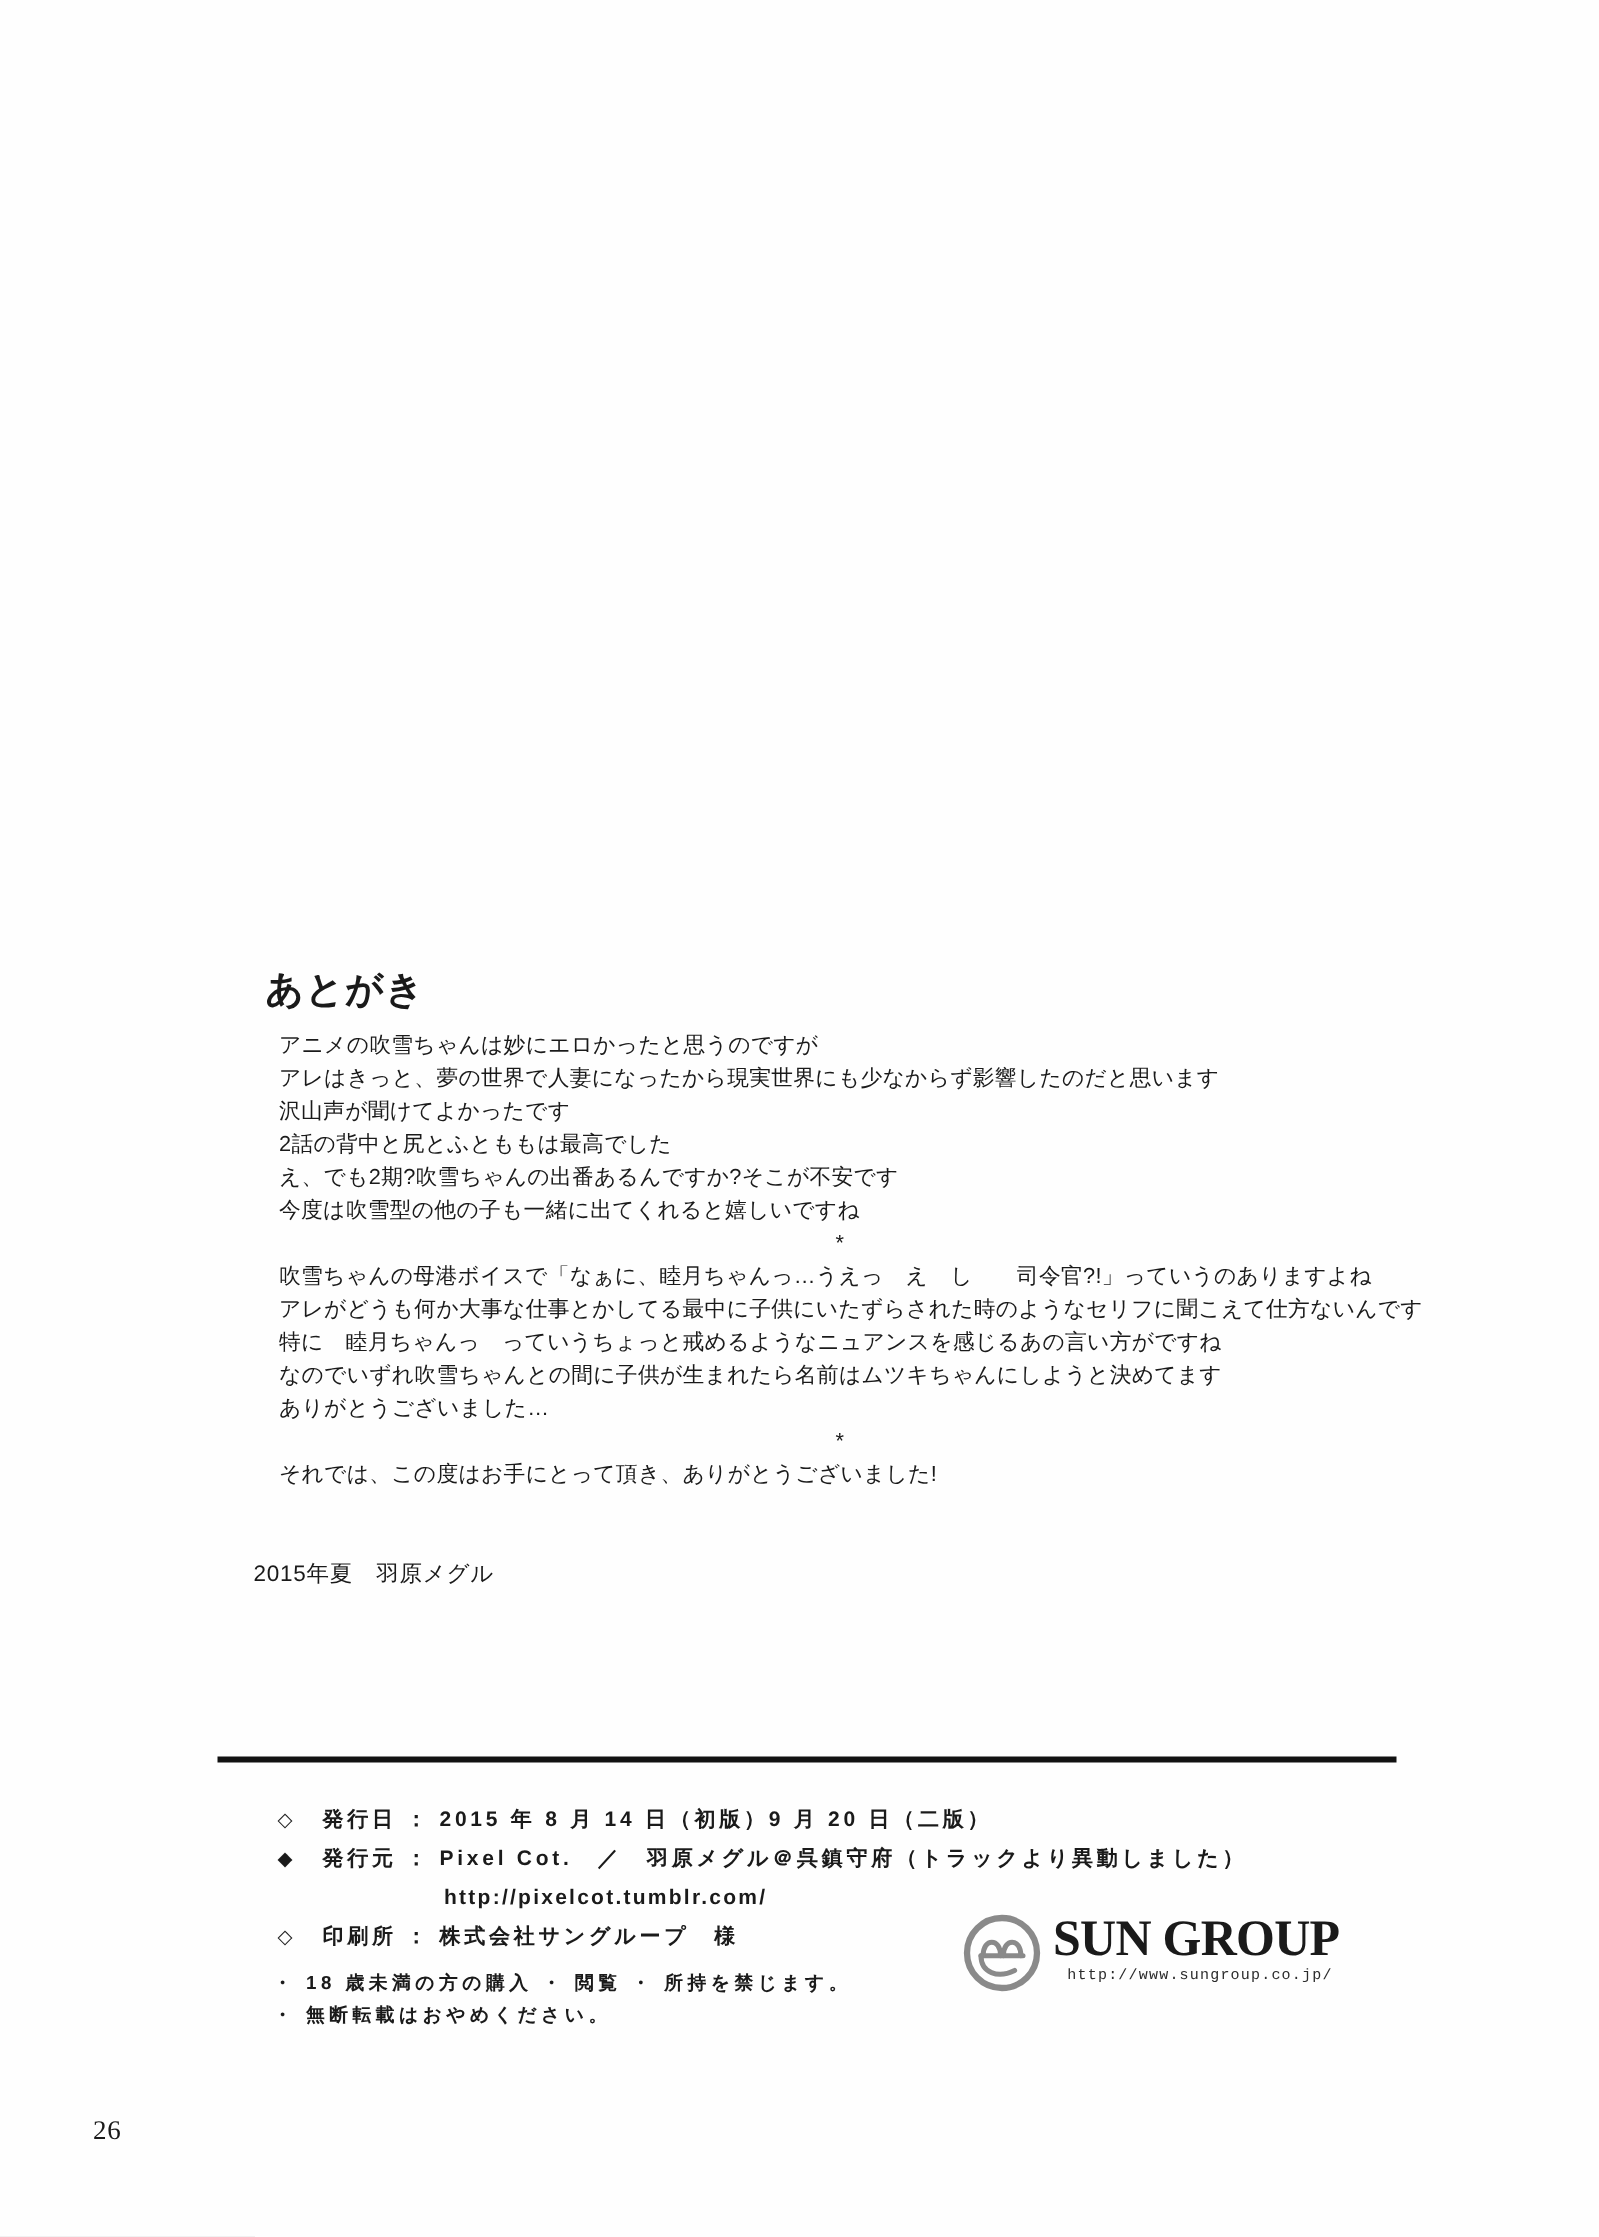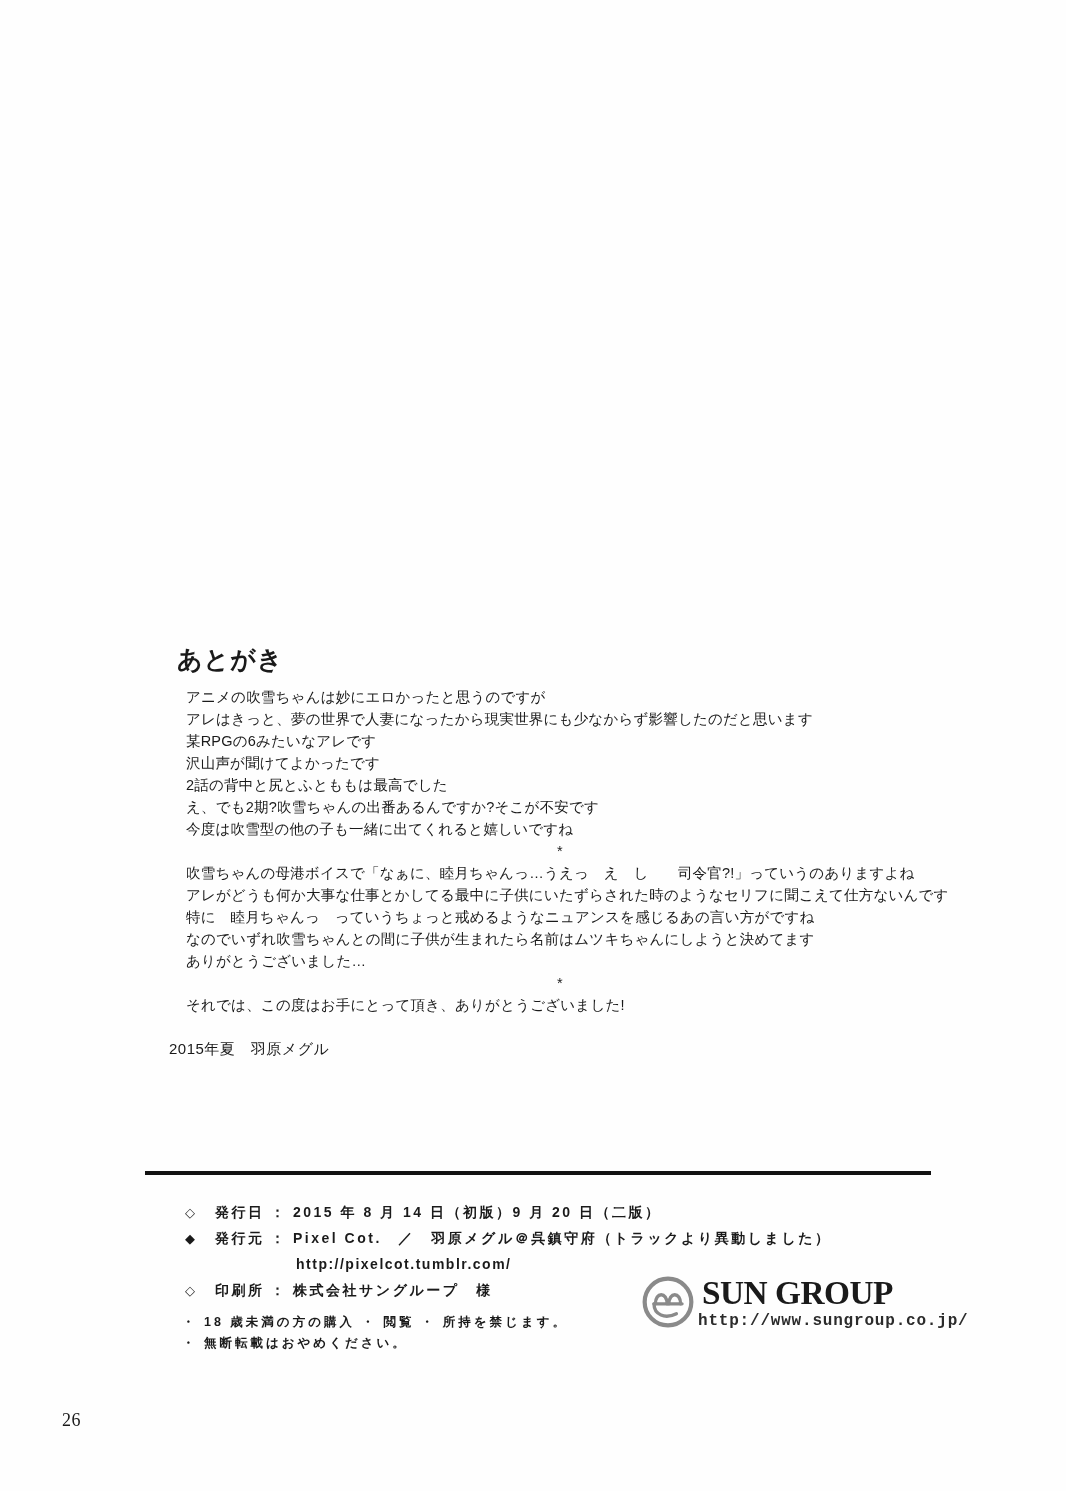--- a/index.html
+++ b/index.html
@@ -53,36 +53,35 @@
   .printer-logo .name{
     position:absolute;left:62px;top:2px;width:200px;
     font-family:"Liberation Serif","DejaVu Serif",serif;
     font-size:34px;font-weight:bold;letter-spacing:-0.5px;
     transform:scaleX(0.98);transform-origin:left;
     white-space:nowrap;
   }
   .printer-logo .site{
     position:absolute;left:58px;top:40px;width:204px;
     text-align:center;
-    font-size:16px;font-weight:bold;letter-spacing:0.8px;color:#2b2b2b;
+    font-size:10px;font-weight:normal;letter-spacing:0.8px;color:#2b2b2b;
     font-family:"Liberation Mono","DejaVu Sans Mono",monospace;
     white-space:nowrap;
   }
 </style>
 </head>
 <body>
 
 <div class="page">
 
   <div class="heading">あとがき</div>
 
   <div class="body-text">
     <div class="line">アニメの吹雪ちゃんは妙にエロかったと思うのですが</div>
     <div class="line">アレはきっと、夢の世界で人妻になったから現実世界にも少なからず影響したのだと思います</div>
-    <div class="line">某RPGの6みたいなアレです</div>
     <div class="line">沢山声が聞けてよかったです</div>
     <div class="line">2話の背中と尻とふとももは最高でした</div>
     <div class="line">え、でも2期?吹雪ちゃんの出番あるんですか?そこが不安です</div>
     <div class="line">今度は吹雪型の他の子も一緒に出てくれると嬉しいですね</div>
     <div class="line center">*</div>
     <div class="line">吹雪ちゃんの母港ボイスで「なぁに、睦月ちゃんっ…うえっ　え　し　　司令官?!」っていうのありますよね</div>
     <div class="line">アレがどうも何か大事な仕事とかしてる最中に子供にいたずらされた時のようなセリフに聞こえて仕方ないんです</div>
     <div class="line">特に　睦月ちゃんっ　っていうちょっと戒めるようなニュアンスを感じるあの言い方がですね</div>
     <div class="line">なのでいずれ吹雪ちゃんとの間に子供が生まれたら名前はムツキちゃんにしようと決めてます</div>
     <div class="line">ありがとうございました…</div>

